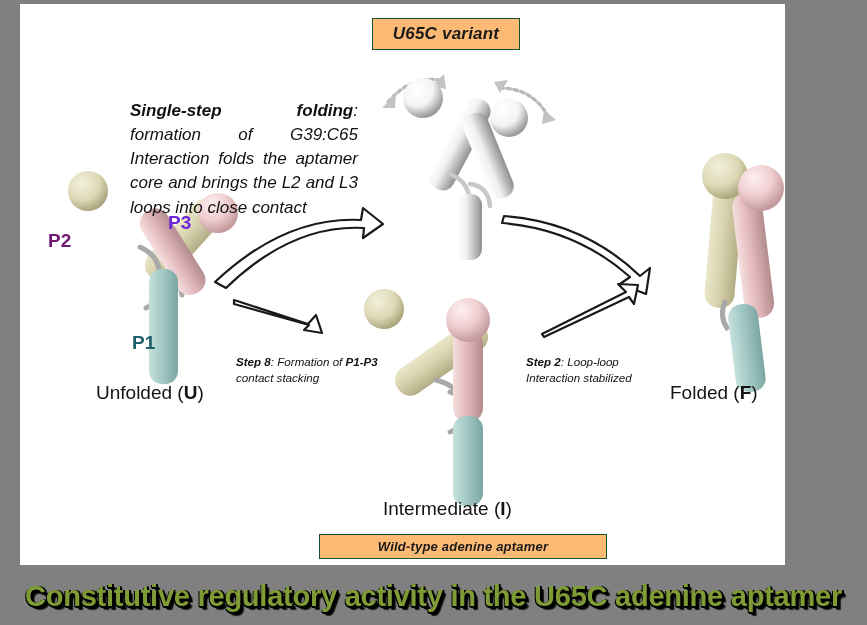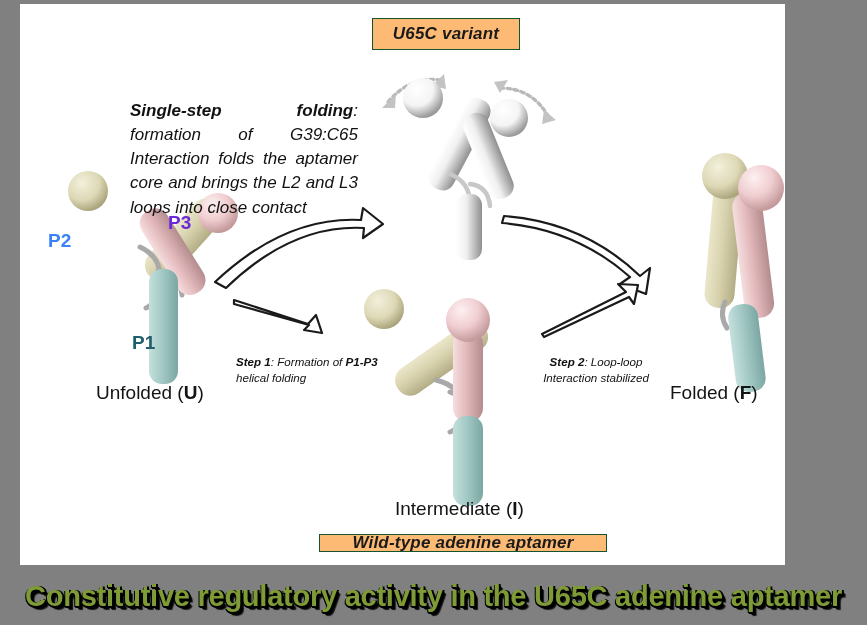--- a/index.html
+++ b/index.html
@@ -26,43 +26,43 @@
     position:absolute;
     background:#fdba74;
     border:1px solid #14532d;
     box-sizing:border-box;
     display:flex;align-items:center;justify-content:center;
     font-weight:bold;font-style:italic;
     color:#1a1a1a;
     letter-spacing:.2px;
   }
   #box-u65c{left:352px;top:14px;width:148px;height:32px;font-size:17px;}
-  #box-wt{left:299px;top:530px;width:288px;height:18px;font-size:17px;text-align:right;}
+  #box-wt{left:299px;top:530px;width:288px;height:25px;font-size:13px;text-align:right;}
 
   
   .annot{
     position:absolute;
     font-style:italic;
     color:#111;
     line-height:1.42;
   }
   .annot b{font-weight:bold;font-style:italic;}
   #annot-single{left:110px;top:95px;width:228px;font-size:17px;text-align:justify;}
   #annot-step1{left:216px;top:350px;width:150px;font-size:11.6px;line-height:1.38;}
-  #annot-step2{left:506px;top:350px;width:140px;font-size:11.6px;line-height:1.38;text-align:center;}
+  #annot-step2{left:506px;top:350px;width:140px;font-size:11.6px;line-height:1.38;}
 
   
   .state-caption{
     position:absolute;
     font-size:19px;color:#141414;
     white-space:nowrap;
   }
   .state-caption b{font-weight:bold;}
   #cap-unfolded{left:76px;top:378px;text-align:right;}
-  #cap-intermediate{left:363px;top:494px;margin-left:12px;}
+  #cap-intermediate{left:363px;top:494px;}
   #cap-folded{left:650px;top:378px;}
 
   
   .helix-label{
     position:absolute;
     font-size:19px;font-weight:bold;
     white-space:nowrap;
   }
   #lbl-p2{left:28px;top:226px;}
   #lbl-p3{left:148px;top:208px;}
@@ -269,28 +269,28 @@
 
     <div class="titlebox" id="box-u65c">U65C variant</div>
 
     <div class="titlebox" id="box-wt">Wild-type adenine aptamer</div>
 
     <div class="annot" id="annot-single">
       <b>Single-step folding</b><span>: formation of G39:C65 Interaction folds the aptamer core and brings the L2 and L3 loops into close contact</span>
     </div>
 
     <div class="annot" id="annot-step1">
-      <b>Step 1</b><span>: Formation of </span><b>P1-P3</b><span> helical folding</span>
+      <b>Step 8</b><span>: Formation of </span><b>P1-P3</b><span> contact stacking</span>
     </div>
 
     <div class="annot" id="annot-step2">
       <b>Step 2</b><span>: Loop-loop Interaction stabilized</span>
     </div>
 
-    <div class="helix-label" id="lbl-p2" style="color:#3b82f6">P2</div>
+    <div class="helix-label" id="lbl-p2" style="color:#701a75">P2</div>
     <div class="helix-label" id="lbl-p3" style="color:#6d28d9">P3</div>
     <div class="helix-label" id="lbl-p1" style="color:#1f5f6b">P1</div>
 
     <div class="state-caption" id="cap-unfolded">
       <span>Unfolded (</span><b>U</b><span>)</span>
     </div>
 
     <div class="state-caption" id="cap-intermediate">
       <span>Intermediate (</span><b>I</b><span>)</span>
     </div>

